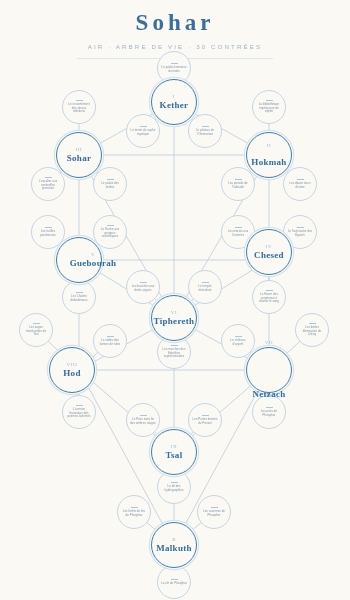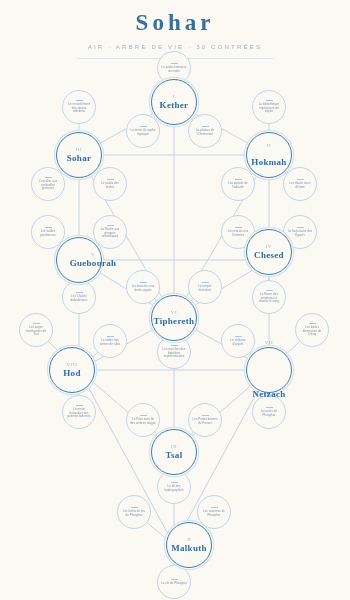--- a/index.html
+++ b/index.html
@@ -281,19 +281,19 @@
         <div class="nm">Netzach</div>
       </div>
       <div class="node sephirah" style="left: 49px; top: 347px;">
         <div class="num">VIII</div>
         <div class="nm">Hod</div>
       </div>
       <div class="node sephirah" style="left: 151px; top: 429px;">
         <div class="num">IX</div>
         <div class="nm">Tsal</div>
       </div>
-      <div class="node sephirah" style="left: 166px; top: 522px;">
+      <div class="node sephirah" style="left: 151px; top: 522px;">
         <div class="num">X</div>
         <div class="nm">Malkuth</div>
       </div>
     </div>
 
 </div>
 
 </body></html>

